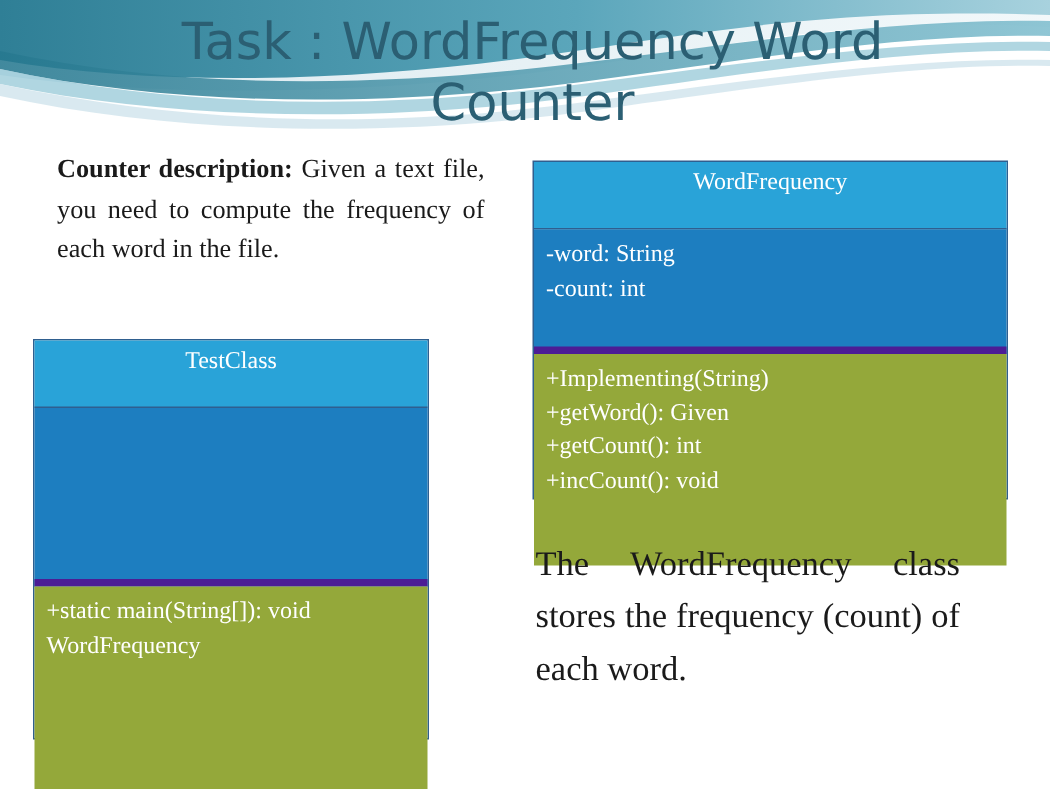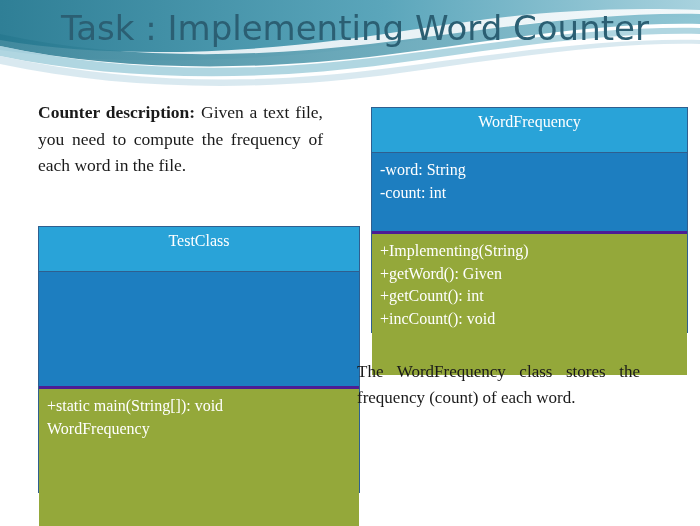--- a/index.html
+++ b/index.html
@@ -55,37 +55,36 @@
   }
   .problem-desc b {
     font-weight: bold;
   }
 
   
   .uml-box {
     position: absolute;
     border: 1px solid #2f5f8f;
     box-sizing: border-box;
-    margin-left: 16px;
   }
   .uml-header {
     background: #29a3d8;
     color: #ffffff;
     text-align: center;
     font-size: 16px;
     padding: 5px 0 6px 0;
     border-bottom: 1px solid #2f5f8f;
   }
   .uml-attrs {
     background: #1d7ec0;
     color: #ffffff;
     font-size: 16px;
     line-height: 1.42;
     padding: 6px 8px 8px 8px;
-    border-bottom: 3px solid #4c1d95;
+    border-bottom: 5px solid #4c1d95;
   }
   .uml-ops {
     background: #94a83a;
     color: #ffffff;
     font-size: 16px;
     line-height: 1.42;
     padding: 6px 8px 8px 8px;
   }
   .uml-line {
     white-space: pre-wrap;
@@ -99,34 +98,34 @@
     height: 226px;
   }
   #wf-box .uml-header { height: 33px; }
   #wf-box .uml-attrs { height: 64px; }
   #wf-box .uml-ops { height: 127px; }
 
   
   #tc-box {
     left: 22px;
     top: 226px;
-    width: 322px;
+    width: 264px;
     height: 267px;
   }
   #tc-box .uml-header { height: 33px; }
   #tc-box .uml-attrs { height: 100px; }
   #tc-box .uml-ops { height: 132px; }
 
   
   .wf-desc {
     position: absolute;
     left: 357px;
     top: 359px;
     width: 283px;
-    font-size: 17px;
+    font-size: 23px;
     line-height: 1.52;
     color: #1a1a1a;
     text-align: justify;
   }
 </style>
 </head>
 <body>
 
 <div class="header-art">
   <svg width="700" height="104" viewBox="0 0 700 104" xmlns="http://www.w3.org/2000/svg">
@@ -147,21 +146,21 @@
     </defs>
     <rect x="0" y="0" width="700" height="104" fill="#ffffff"></rect>
     <path d="M0,0 L700,0 L700,18 C560,10 470,34 360,48 C250,62 110,66 0,50 Z" fill="url(#gradLight)"></path>
     <path d="M0,0 L700,0 L700,10 C540,4 450,26 340,40 C230,54 105,58 0,40 Z" fill="url(#gradTeal)"></path>
     <path d="M0,34 C120,60 250,58 370,44 C490,30 590,12 700,14 L700,24 C600,22 500,40 385,55 C260,71 120,72 0,46 Z" fill="url(#gradDeep)" opacity="0.85"></path>
     <path d="M0,46 C130,74 260,72 380,57 C500,42 600,26 700,28 L700,34 C605,32 505,48 390,64 C265,81 125,82 0,56 Z" fill="#8ec4d4" opacity="0.7"></path>
     <path d="M0,56 C140,86 270,84 390,68 C510,52 610,38 700,40 L700,44 C615,42 520,56 400,73 C275,91 130,92 0,64 Z" fill="#cfe4ec" opacity="0.8"></path>
   </svg>
 </div>
 
-<div class="slide-title">Task : Implementing Word Counter</div>
+<div class="slide-title">Task : WordFrequency Word Counter</div>
 
 <div class="problem-desc">
   <b>Counter description:</b><span> Given a text file, you need to compute the frequency of each word in the file.</span>
 </div>
 
 <div class="uml-box" id="wf-box">
   <div class="uml-header">WordFrequency</div>
   <div class="uml-attrs">
     <div class="uml-line">-word: String</div>
     <div class="uml-line">-count: int</div>

